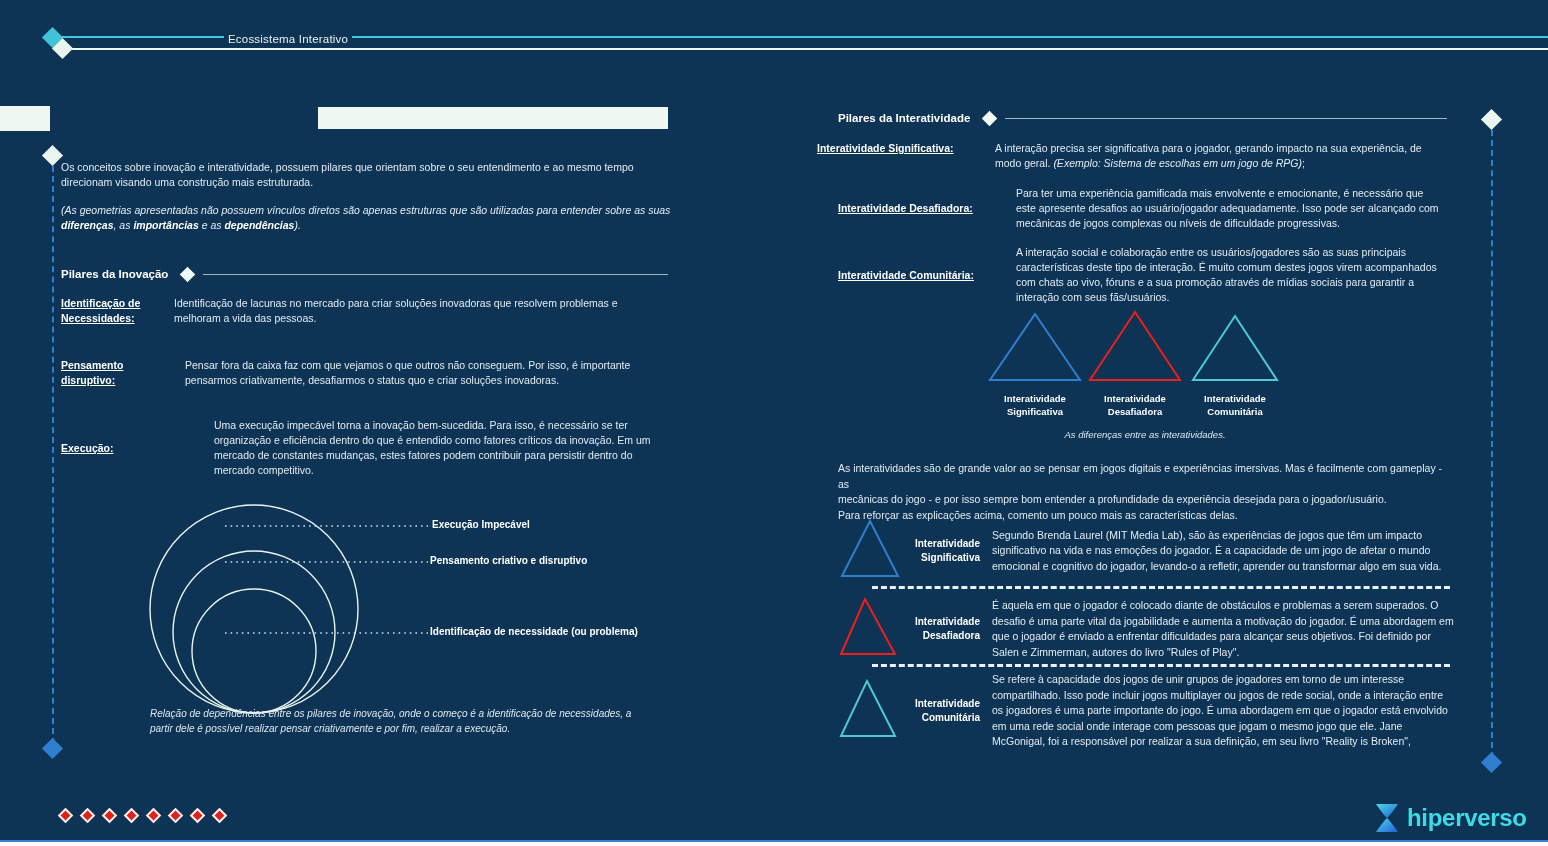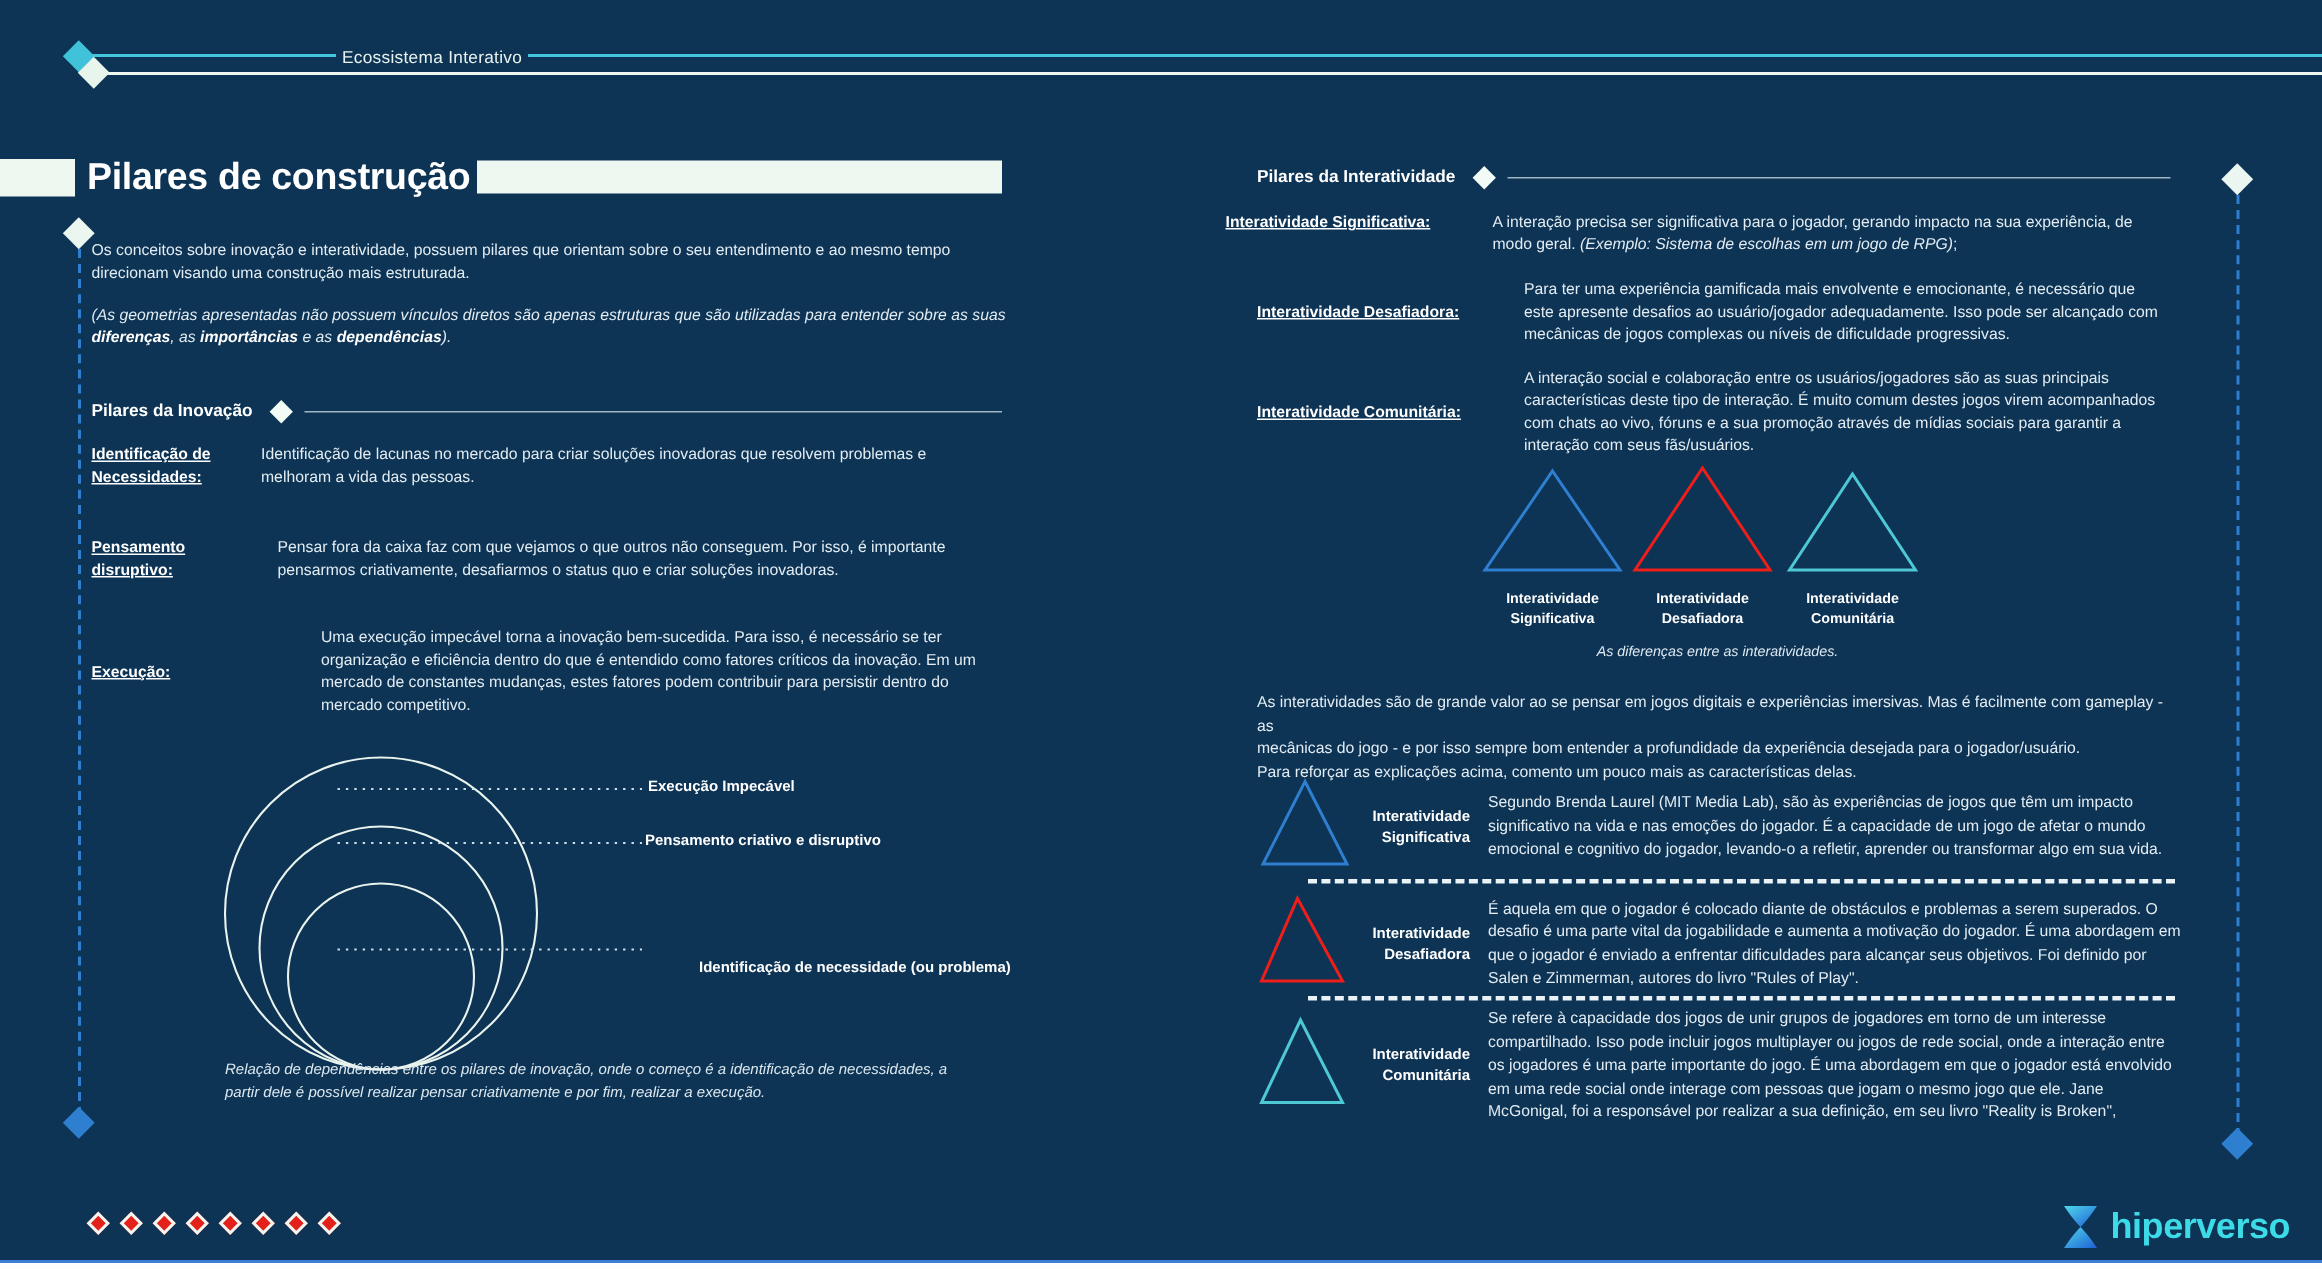--- a/index.html
+++ b/index.html
@@ -131,21 +131,21 @@
   #circles-wrap {
     position:absolute; left:140px; top:492px; width:530px; height:250px;
   }
   #circles-wrap svg { position:absolute; left:0; top:0; }
   .circ-label {
     position:absolute; font-size:10px; font-weight:bold; color:#ffffff;
     white-space:nowrap;
   }
   #cl-1 { left:292px; top:27px; }
   #cl-2 { left:290px; top:63px; }
-  #cl-3 { left:290px; top:148px;margin-left:36px; }
+  #cl-3 { left:290px; top:134px; }
   .circ-caption {
     position:absolute; left:150px; top:706px; width:500px;
     font-size:10px; font-style:italic; line-height:15px; color:#dde8ef;
   }
 
   
   #tri-row {
     position:absolute; left:985px; top:310px; width:305px; height:112px;
   }
   .tri-col {
@@ -225,21 +225,20 @@
 
   <div class="rail-cyan"></div>
   <div class="rail-white-a"></div>
   <div class="rail-white-b"></div>
   <div class="dia dia-cyan"></div>
   <div class="dia dia-white-hdr"></div>
   <div class="hdr-label">Ecossistema Interativo</div>
 
   <div class="title-bar-left"></div>
   <div class="title-bar-right"></div>
-  <div class="page-title">Pilares de construção</div>
 
   <div class="vdash vdash-left"></div>
   <div class="vdash vdash-right"></div>
   <div class="dia dia-guide-top-l"></div>
   <div class="dia dia-guide-bot-l"></div>
   <div class="dia dia-guide-top-r"></div>
   <div class="dia dia-guide-bot-r"></div>
 
   <div class="intro">
     <p class="body-txt">Os conceitos sobre inovação e interatividade, possuem pilares que orientam sobre o seu entendimento e ao mesmo tempo direcionam visando uma construção mais estruturada.</p>

